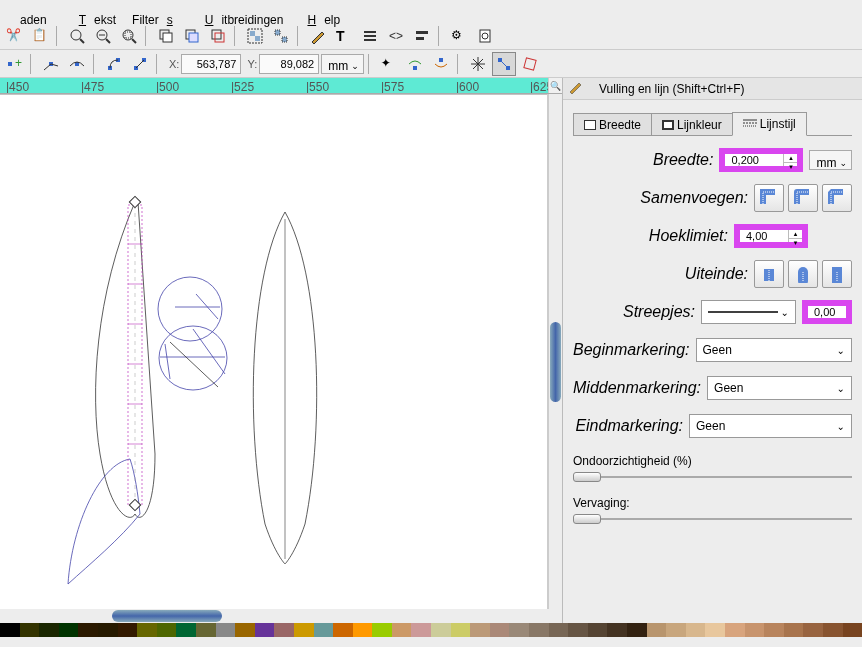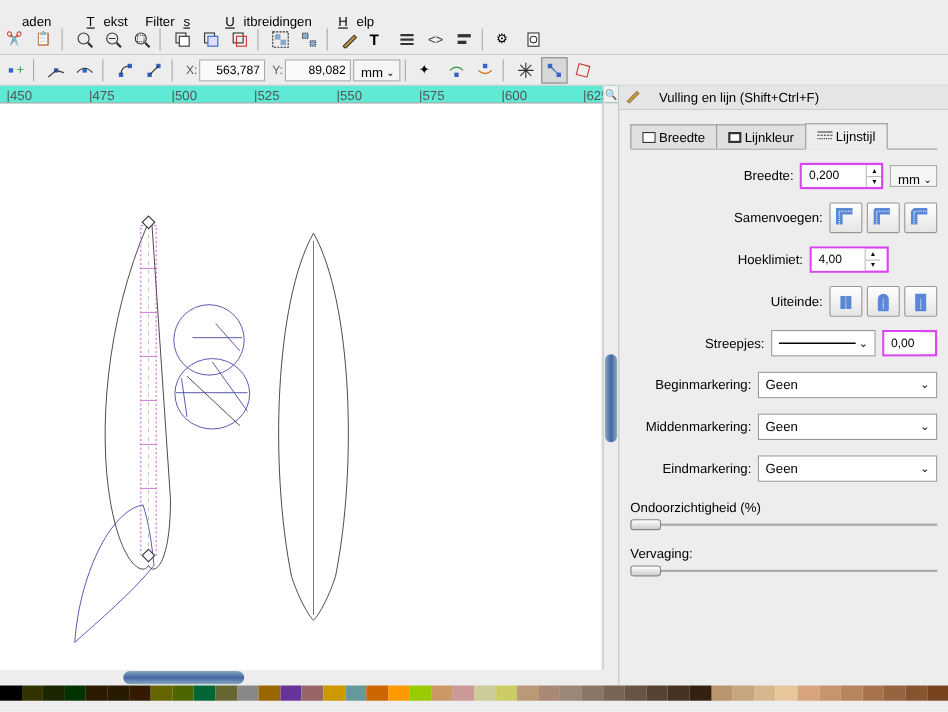--- a/index.html
+++ b/index.html
@@ -36,22 +36,22 @@
   
   .sidepanel { width: 300px; background: #ededed; border-left: 1px solid #bbb; display: flex; flex-direction: column; }
   .panel-title { height: 22px; display: flex; align-items: center; padding: 0 6px; border-bottom: 1px solid #ccc; background: #e5e5e5; font-size: 12px; gap: 16px; }
   .panel-body { padding: 10px; display: flex; flex-direction: column; gap: 10px; }
   .tabs { display: flex; height: 26px; align-items: flex-end; border-bottom: 1px solid #999; }
   .tab { padding: 4px 10px 3px; border: 1px solid #999; border-bottom: none; background: #e0e0e0; cursor: pointer; display: flex; align-items: center; gap: 3px; font-size: 11px; margin-right: -1px; }
   .tab.active { background: #ededed; border-bottom: 1px solid #ededed; margin-bottom: -1px; padding-bottom: 4px; }
   .tab-swatch { width: 12px; height: 10px; border: 1px solid #333; }
   
   .form-row { display: flex; align-items: center; gap: 6px; justify-content: flex-end; min-height: 28px; }
-  .form-label { flex: 0 0 110px; text-align: right; font-size: 12px; }
-  .spin-input { display: flex; align-items: flex-start; border: 2px solid #d946ef; background: #fff; height: 24px; }
+  .form-label { flex: 0 0 110px; text-align: right; font-size: 16px; font-style: italic; }
+  .spin-input { display: flex; align-items: flex-start; border: 6px solid #d946ef; background: #fff; height: 24px; }
   .spin-input input { border: none; padding: 0 6px; width: 58px; font-size: 11px; outline: none; height: 100%; }
   .spin-btns { display: flex; flex-direction: column; width: 14px; border-left: 1px solid #bbb; height: 100%; }
   .spin-btns div { flex: 1; display: flex; align-items: center; justify-content: center; font-size: 7px; cursor: pointer; }
   .spin-btns div:first-child { border-bottom: 1px solid #bbb; }
   
   .btn-group { display: flex; gap: 4px; }
   .icon-btn { width: 30px; height: 28px; border: 1px solid #999; background: linear-gradient(#fff,#e5e5e5); display: flex; align-items: center; justify-content: center; cursor: pointer; border-radius: 2px; }
   
   .combo { flex: 1; height: 24px; border: 1px solid #999; background: #fff; display: flex; align-items: center; padding: 0 6px; position: relative; }
   .combo::after { content: "⌄"; position: absolute; right: 6px; font-size: 10px; }

